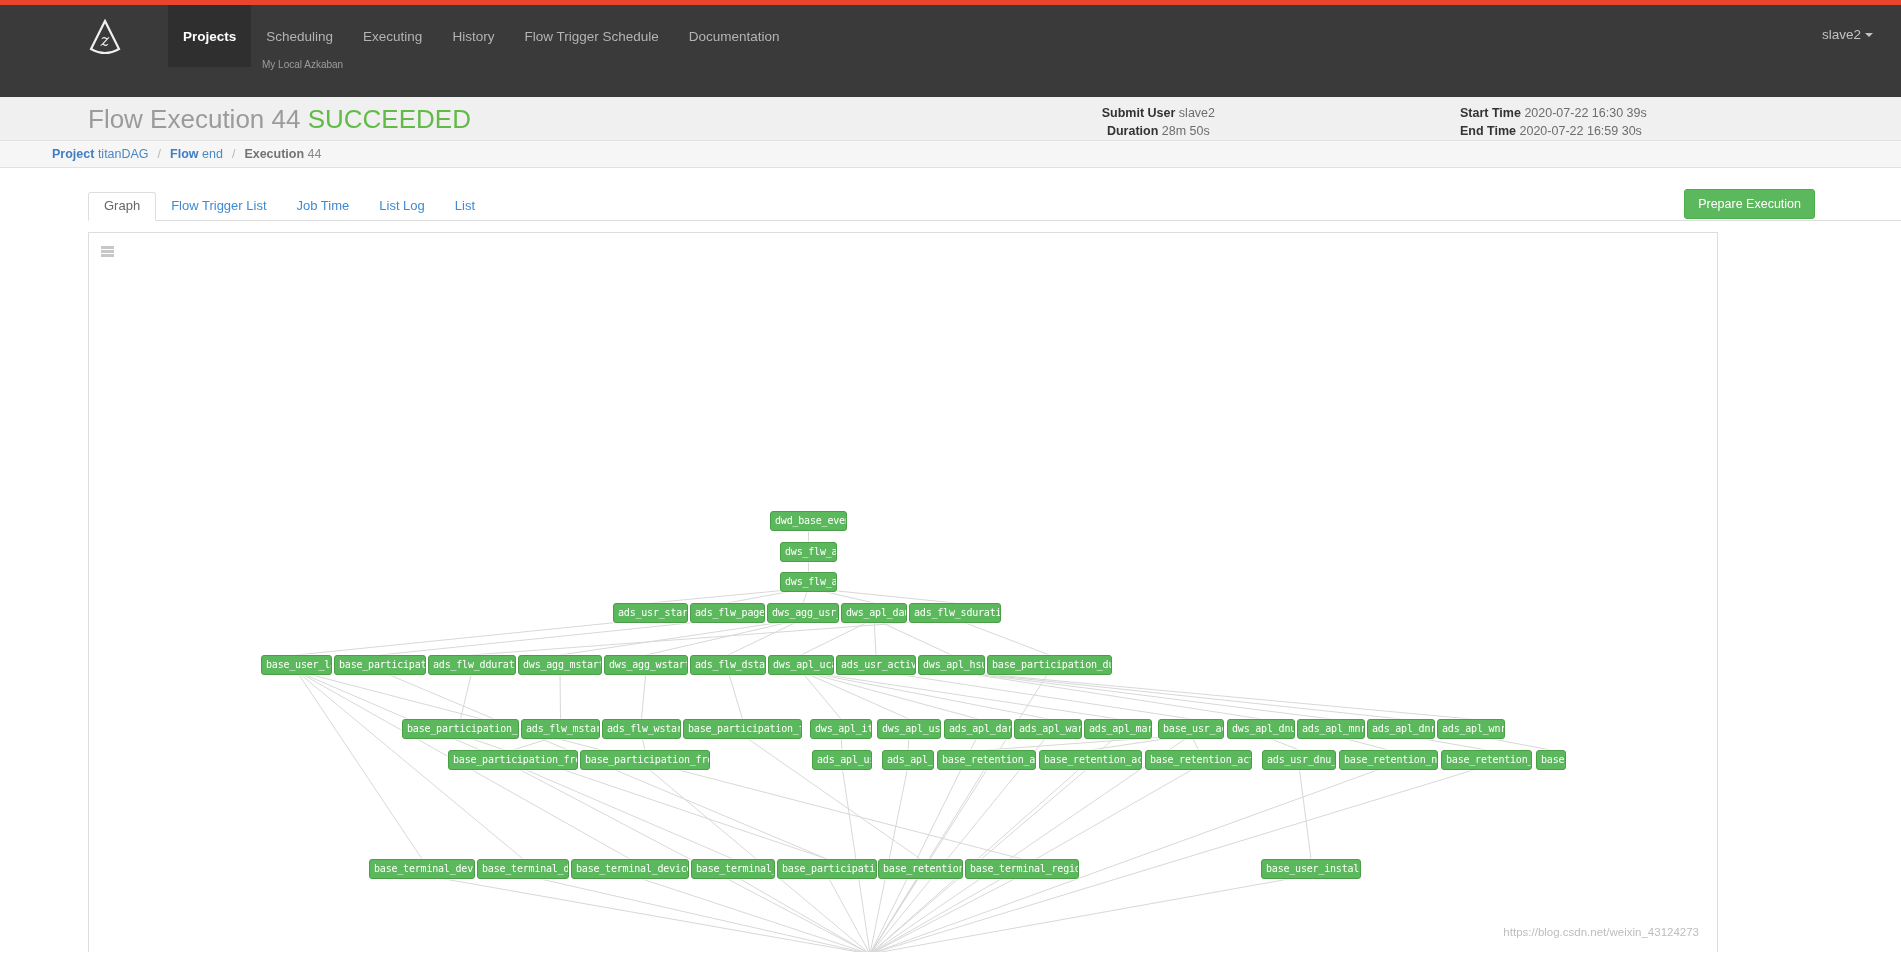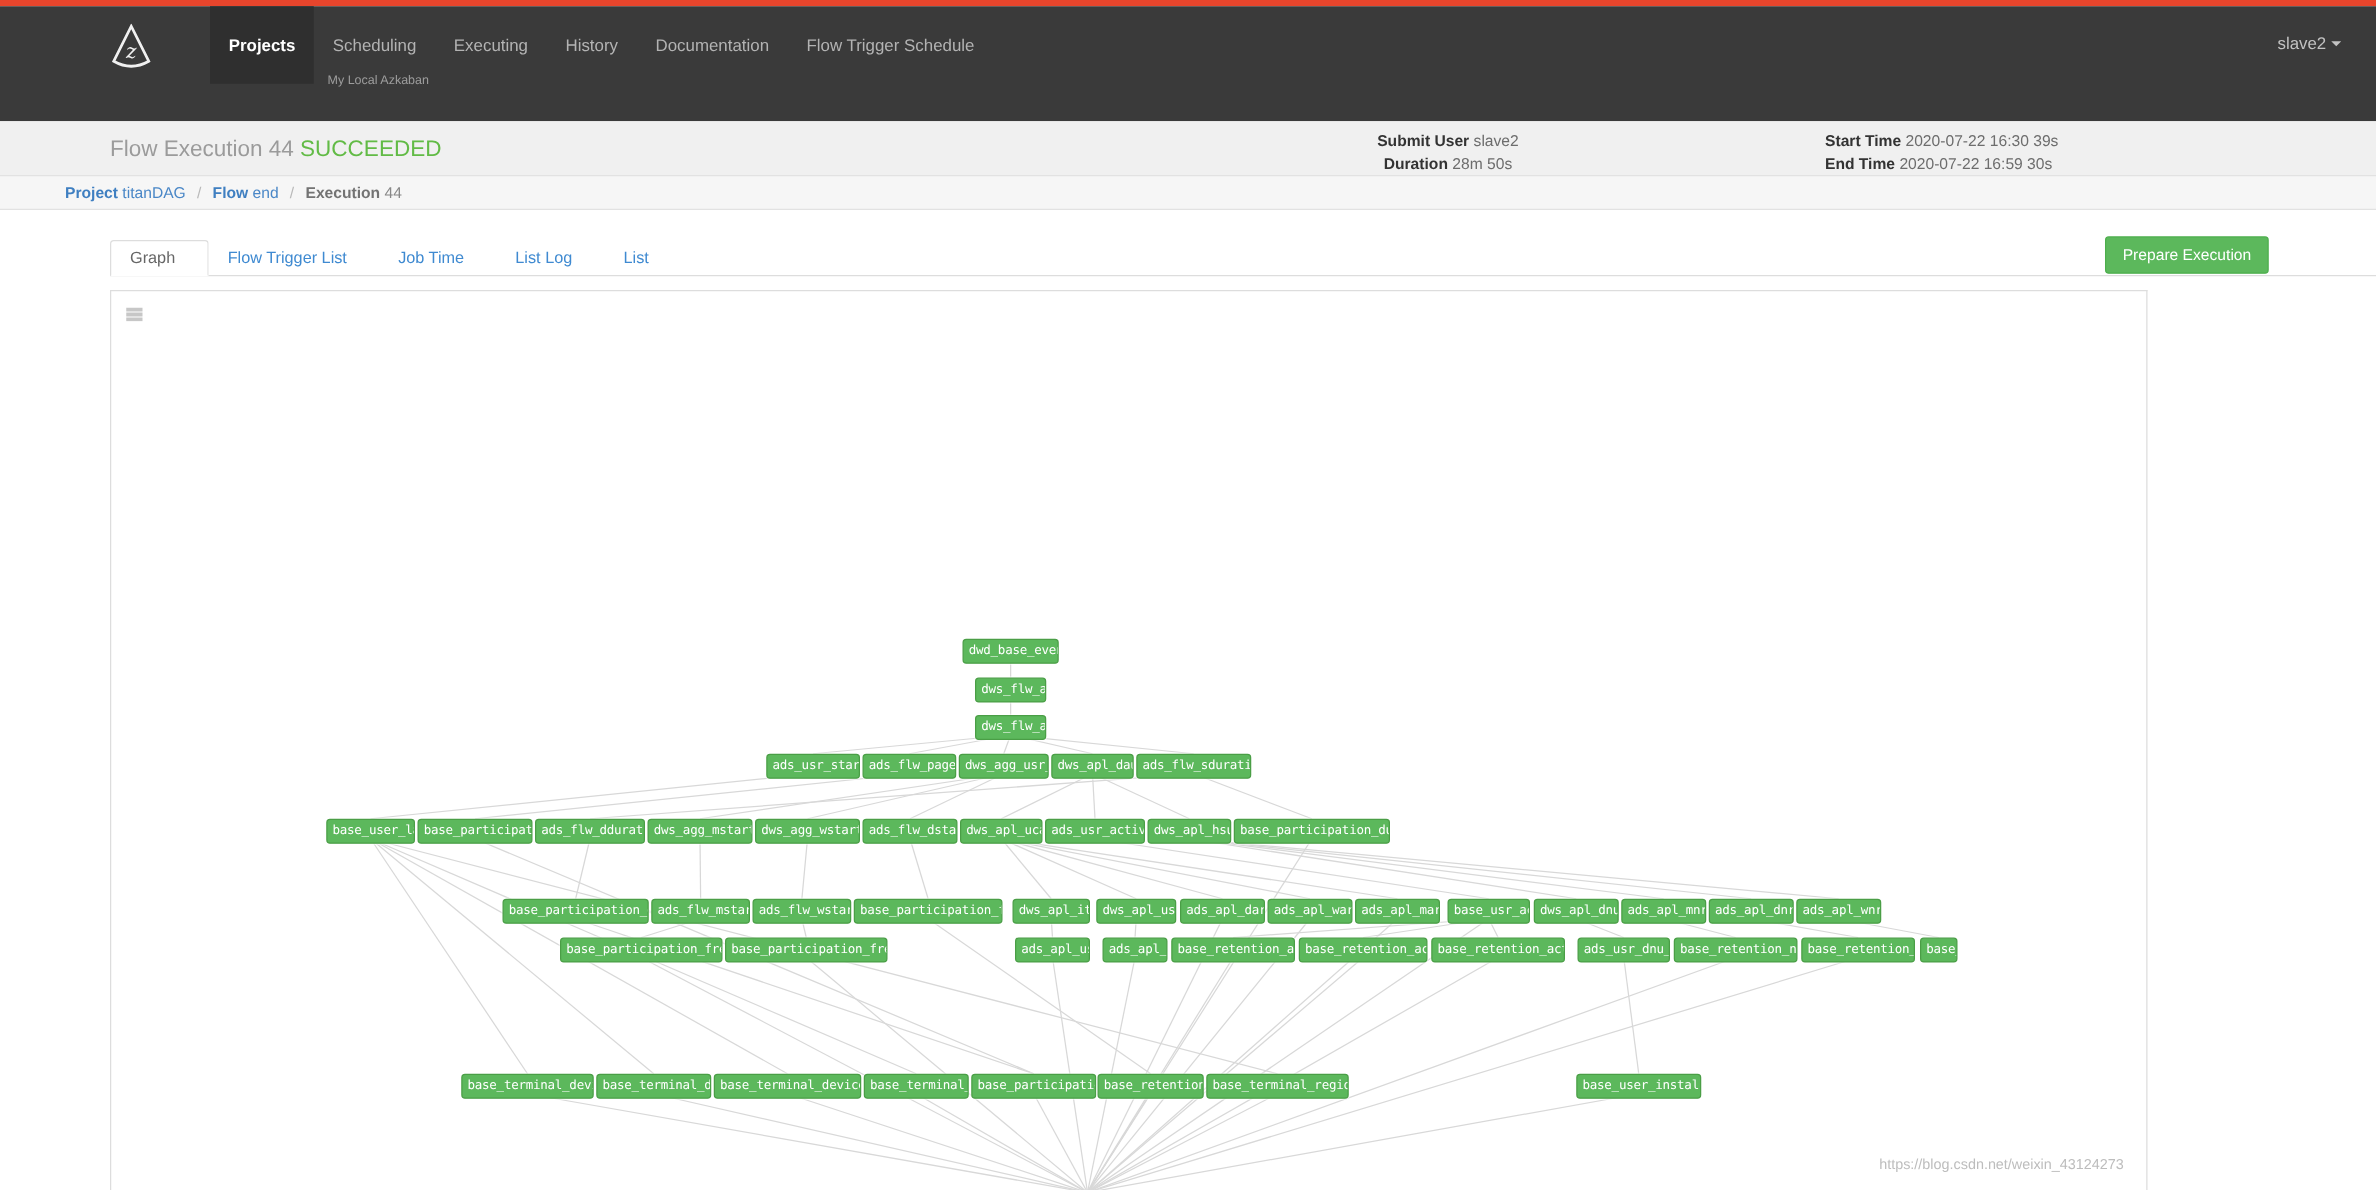--- a/index.html
+++ b/index.html
@@ -38,21 +38,21 @@
   }
   .nav-item.active { color:#ffffff; background:#2f2f2f; font-weight:bold; }
   .nav-right { position:absolute; right:28px; top:22px; color:#c2c2c2; font-size:13.5px; cursor:pointer; }
   .caret { display:inline-block; border-left:4px solid transparent; border-right:4px solid transparent; border-top:4px solid #c2c2c2; margin-left:4px; vertical-align:middle; }
 
   
   .exec-band {
     background:#f0f0f0; border-bottom:1px solid #e2e2e2;
     height:44px; position:relative; padding-left:88px;
   }
-  .exec-title { font-size:18px; color:#9b9b9b; line-height:44px; font-weight:normal; }
+  .exec-title { font-size:26px; color:#9b9b9b; line-height:44px; font-weight:normal; }
   .exec-status { color:#62bb46; }
   .meta { position:absolute; top:7px; font-size:12.5px; color:#6d6d6d; line-height:18px; }
   .meta b { color:#333; }
   .meta.left-col { left:1215px; text-align:center; transform:translateX(-100%); }
   .meta.right-col { left:1460px; }
 
   
   .crumbs {
     background:#f6f6f6; border-bottom:1px solid #e2e2e2;
     height:27px; padding-left:52px; display:flex; align-items:center; font-size:12.5px;
@@ -60,21 +60,21 @@
   .crumbs a { color:#4a87c7; text-decoration:none; }
   .crumbs b { color:#3f7fc1; }
   .crumb-sep { color:#b9b9b9; margin:0 9px; }
   .crumb-last { color:#888; }
   .crumb-last b { color:#737373; }
 
   
   .tabs-wrap { padding-left:88px; padding-top:25px; position:relative; height:50px; }
   .tabs { display:flex; align-items:flex-end; border-bottom:1px solid #dddddd; height:28px; }
   .tab {
-    font-size:13px; color:#3f8ad1; padding:5px 26px 6px 15px; cursor:pointer; line-height:16px;
+    font-size:13px; color:#3f8ad1; padding:5px 15px 6px 15px; cursor:pointer; line-height:16px;
   }
   .tab.active {
     color:#666; background:#fff; border:1px solid #ddd; border-bottom:1px solid #fff;
     border-radius:3px 3px 0 0; margin-bottom:-1px;
   }
   .prep-btn {
     position:absolute; right:86px; top:21px;
     background:#5cb85c; border:1px solid #4cae4c; color:#fff;
     font-size:12.5px; padding:7px 13px; border-radius:3px; cursor:pointer;
   }
@@ -121,22 +121,22 @@
       <text x="17" y="27" font-size="16" fill="#f0f0f0" text-anchor="middle" font-family="DejaVu Serif, serif" font-style="italic">z</text>
     </svg>
   </div>
   <div class="brand-sub2">My Local Azkaban</div>
 
   <div class="nav-items">
     <div class="nav-item active">Projects</div>
     <div class="nav-item">Scheduling</div>
     <div class="nav-item">Executing</div>
     <div class="nav-item">History</div>
+    <div class="nav-item">Flow Trigger Schedule</div>
     <div class="nav-item">Documentation</div>
-    <div class="nav-item">Flow Trigger Schedule</div>
   </div>
 
   <div class="nav-right">
     <span>slave2</span><span class="caret"></span>
   </div>
 </div>
 
 <div class="exec-band">
   <div class="exec-title">
     <span>Flow Execution 44</span>

